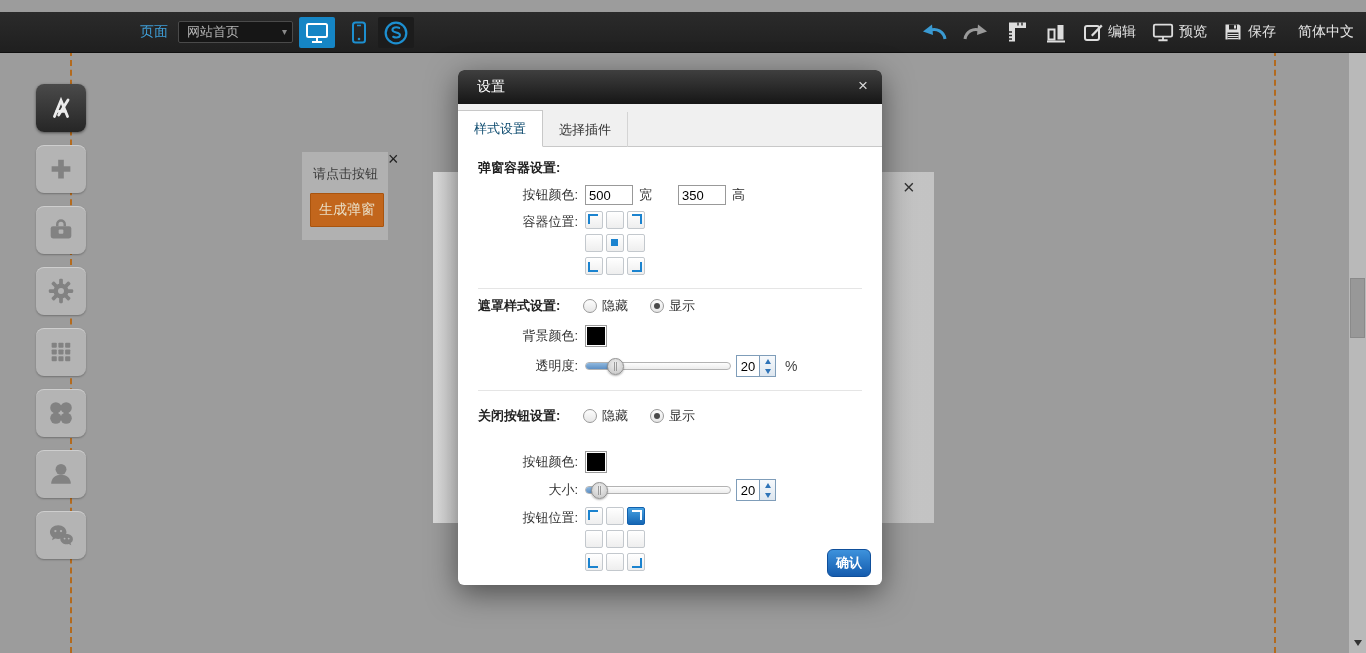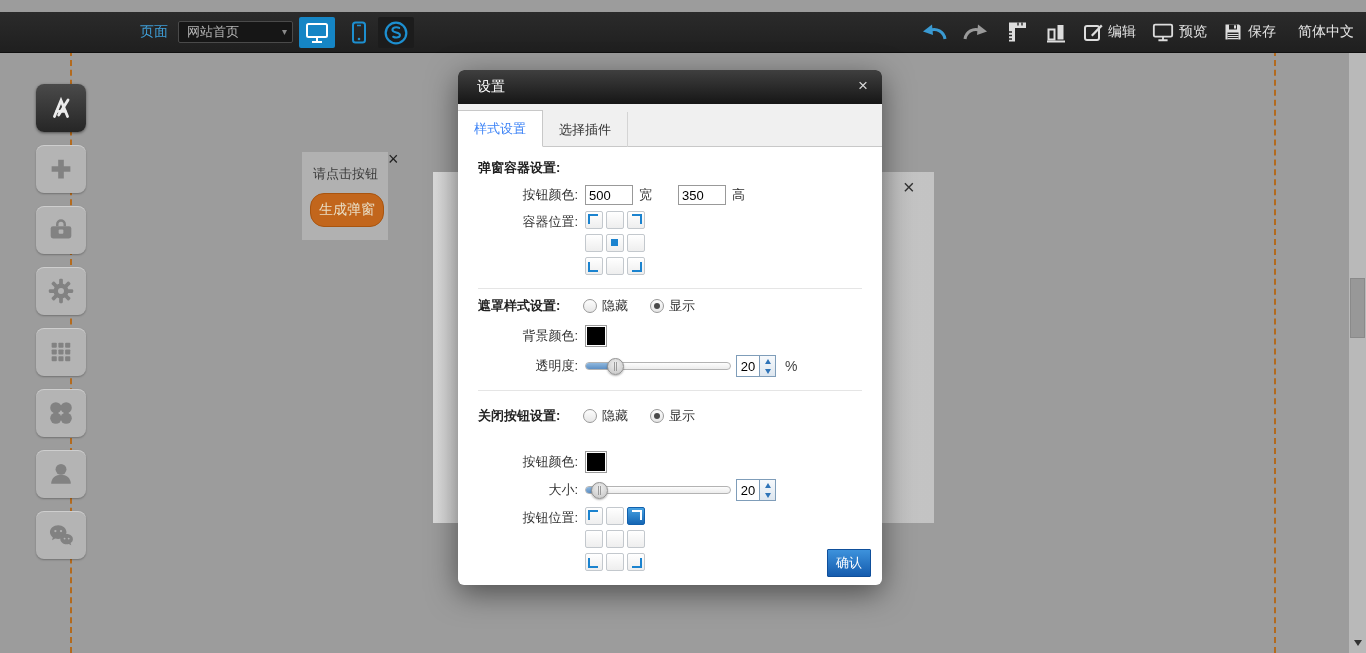--- a/index.html
+++ b/index.html
@@ -30,21 +30,21 @@
   .sidebar{position:absolute;left:36px;top:84px;z-index:5;}
   .side-btn{width:50px;height:48px;border-radius:8px;background:#b4b4b4;color:#828282;
             display:flex;align-items:center;justify-content:center;margin-bottom:13px;
             box-shadow:0 1px 2px rgba(0,0,0,.28), inset 0 1px 0 rgba(255,255,255,.35);cursor:pointer;}
   .side-btn.dark{background:linear-gradient(#4a4a4a,#262626);color:#ececec;box-shadow:0 1px 3px rgba(0,0,0,.5);}
 
   
   .trigger-panel{position:absolute;left:302px;top:152px;width:86px;height:88px;background:#b1b1b1;z-index:2;}
   .trigger-text{position:absolute;left:11px;top:13px;font-size:13px;color:#3a3a3a;}
   .trigger-btn{position:absolute;left:8px;top:41px;width:74px;height:34px;box-sizing:border-box;
-               background:#c2661c;border:1px solid #a9540e;border-radius:14px;color:#e9ddc4;
+               background:#c2661c;border:1px solid #a9540e;border-radius:1px;color:#e9ddc4;
                font-size:14px;display:flex;align-items:center;justify-content:center;cursor:pointer;}
   .trigger-close{position:absolute;left:388px;top:150px;font-size:18px;color:#222;z-index:2;cursor:pointer;line-height:1;}
 
   
   .popup-canvas{position:absolute;left:433px;top:172px;width:501px;height:351px;z-index:2;
                 background:linear-gradient(90deg,#dcdcdc,#c9c9c9 18%,#c3c3c3);}
   .popup-close{position:absolute;left:903px;top:177px;font-size:20px;color:#333;z-index:3;cursor:pointer;line-height:1;}
 
   
   .scrollbar{position:absolute;right:0;top:40px;bottom:0;width:17px;background:#b9b9b9;z-index:20;}
@@ -55,21 +55,21 @@
   .sb-thumb{position:absolute;left:1px;top:238px;width:15px;height:60px;background:#989898;border:1px solid #8a8a8a;box-sizing:border-box;cursor:pointer;}
 
   
   .dialog{position:absolute;left:458px;top:70px;width:424px;height:515px;background:#fff;border-radius:6px;
           box-shadow:0 8px 30px rgba(0,0,0,.5);z-index:40;overflow:hidden;}
   .dlg-header{position:relative;height:34px;background:linear-gradient(#3f3f3f,#161616);}
   .dlg-title{position:absolute;left:19px;top:8px;color:#fff;font-size:14px;}
   .dlg-close{position:absolute;right:14px;top:7px;color:#d8d8d8;font-size:17px;cursor:pointer;line-height:1;}
   .dlg-tabs{height:43px;background:#f0f0f0;border-bottom:1px solid #c8c8c8;display:flex;align-items:flex-end;box-sizing:border-box;}
   .tab{height:35px;line-height:35px;padding:0 16px;font-size:13px;color:#333;border-right:1px solid #d4d4d4;cursor:pointer;margin-bottom:-1px;}
-  .tab.active{background:#fff;color:#3b82f6;border:1px solid #c8c8c8;border-bottom:1px solid #fff;border-left:none;}
+  .tab.active{background:#fff;color:#0c4a6e;border:1px solid #c8c8c8;border-bottom:1px solid #fff;border-left:none;}
   .dlg-body{padding:0 20px;position:relative;}
   .sec-title{font-size:13px;font-weight:bold;color:#222;margin-top:12px;}
   .frow{display:flex;align-items:center;margin-top:8px;}
   .flabel{width:100px;text-align:right;font-size:13px;color:#333;margin-right:7px;flex:none;}
   .sec-label{width:105px;font-size:13px;font-weight:bold;color:#222;flex:none;}
   .divider{height:1px;background:#e5e5e5;margin-top:13px;}
 
   .txt-input{width:40px;height:18px;border:1px solid #999;font-size:13px;padding:0 3px;font-family:inherit;}
   .unit{font-size:13px;color:#333;margin:0 26px 0 6px;}
   .unit:last-child{margin-right:0;}
@@ -105,22 +105,22 @@
 
   .num-wrap{display:flex;align-items:stretch;border:1px solid #7f9db9;height:20px;margin-left:5px;background:#fff;}
   .num-input{width:22px;border:none;outline:none;font-size:13px;text-align:center;padding:0;font-family:inherit;}
   .spinner{width:15px;border-left:1px solid #7f9db9;background:linear-gradient(#f6f9fc,#dde6ef);display:flex;flex-direction:column;}
   .spin{flex:1;display:flex;align-items:center;justify-content:center;cursor:pointer;}
   .arrow-up{width:0;height:0;border-left:3.5px solid transparent;border-right:3.5px solid transparent;border-bottom:5px solid #2f74b8;}
   .arrow-down{width:0;height:0;border-left:3.5px solid transparent;border-right:3.5px solid transparent;border-top:5px solid #2f74b8;}
   .pct{font-size:14px;color:#444;margin-left:9px;}
 
   .confirm-btn{position:absolute;right:11px;bottom:8px;width:42px;height:26px;
-          background:linear-gradient(#3d92dc,#155cae);border:1px solid #0f4f9b;border-radius:1px;
-          color:#fff;font-size:13px;display:flex;align-items:center;justify-content:center;cursor:pointer;}
+          background:linear-gradient(#3d92dc,#155cae);border:1px solid #0f4f9b;border-radius:6px;
+          color:#fff;font-size:13px;display:flex;align-items:center;justify-content:center;cursor:pointer;font-weight:bold;}
 </style>
 </head>
 <body>
 
 <div class="topbar">
   <span class="page-label">页面</span>
   <div class="page-select">
     <span>网站首页</span>
     <span class="caret">▾</span>
   </div>

